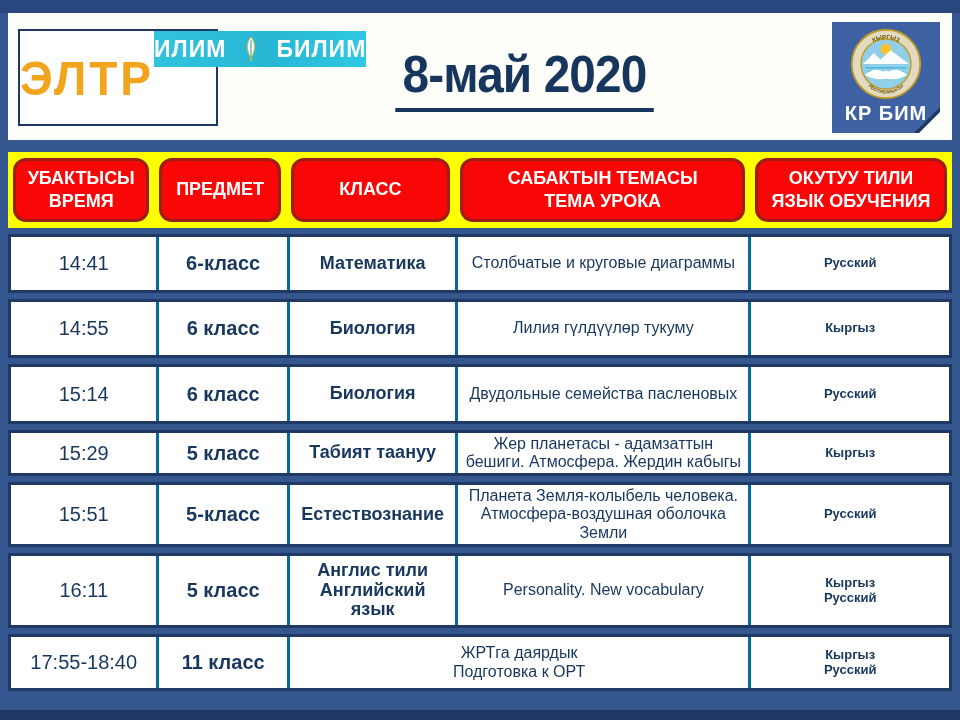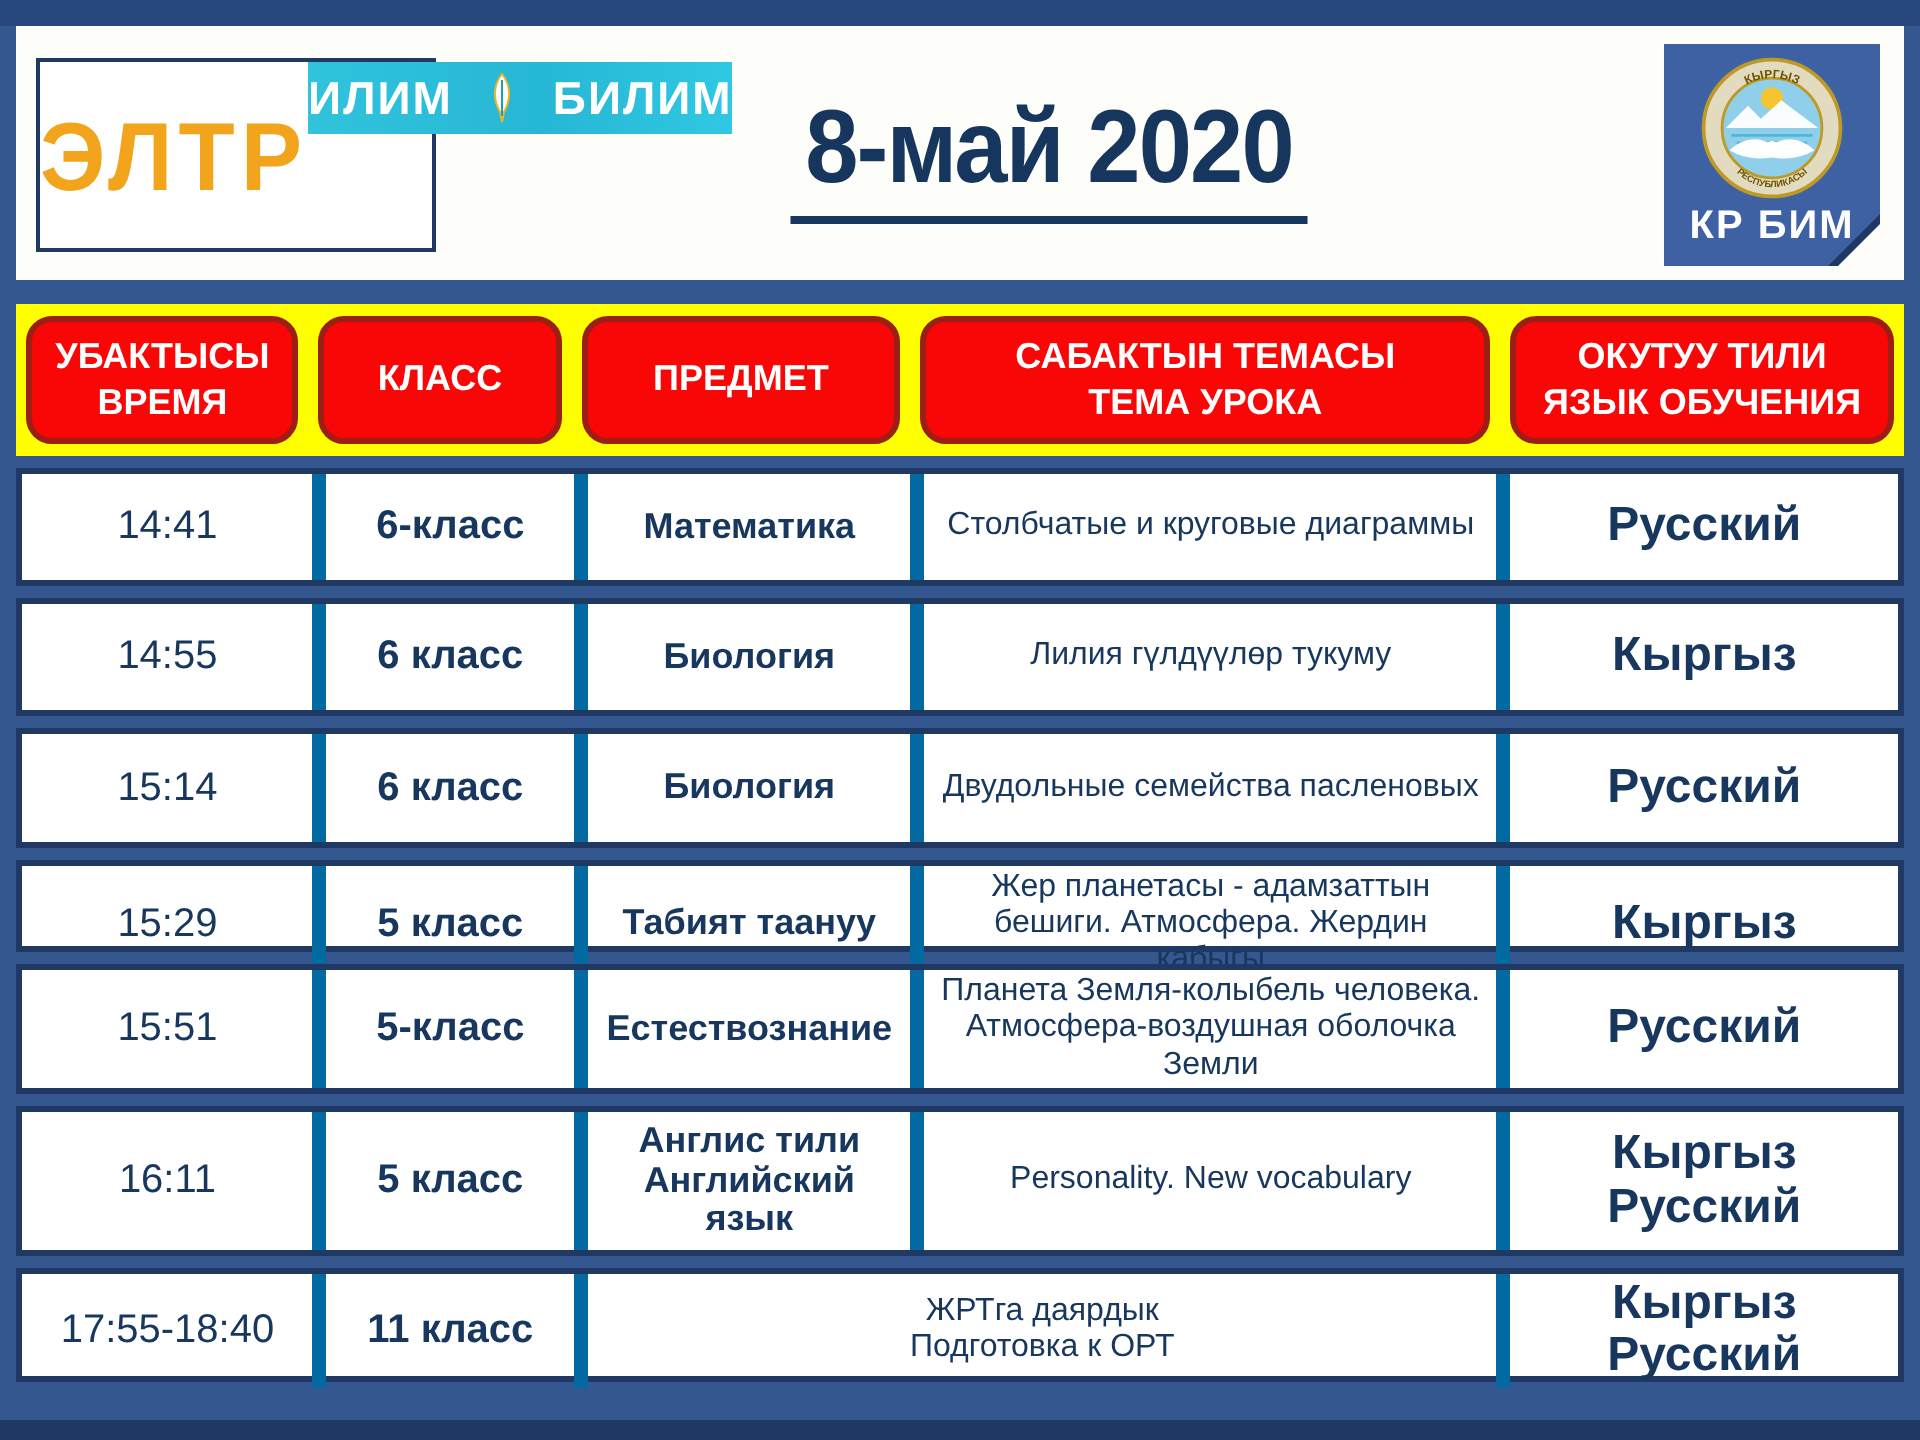--- a/index.html
+++ b/index.html
@@ -39,27 +39,27 @@
   
   .rows{position:absolute;top:234px;left:8px;width:944px;display:flex;flex-direction:column;gap:6px;}
   .row{background:#FFFFFF;border:3px solid #1F3864;box-sizing:border-box;display:grid;grid-template-columns:145fr 130fr 168fr 292fr 200fr;}
   .row:nth-child(1){height:59px;}
   .row:nth-child(2){height:59px;}
   .row:nth-child(3){height:60px;}
   .row:nth-child(4){height:46px;}
   .row:nth-child(5){height:65px;}
   .row:nth-child(6){height:75px;}
   .row:nth-child(7){height:57px;}
-  .cell{display:flex;flex-direction:column;align-items:center;justify-content:center;text-align:center;color:#17375E;border-left:7px solid #0369a1;padding:2px 7px;box-sizing:border-box;}
+  .cell{display:flex;flex-direction:column;align-items:center;justify-content:center;text-align:center;color:#17375E;border-left:3px solid #0369a1;padding:2px 7px;box-sizing:border-box;}
   .cell:first-child{border-left:none;}
   .c-time{font-weight:400;font-size:20px;}
   .c-grade{font-weight:700;font-size:20px;}
   .c-subject{font-weight:700;font-size:18px;line-height:1.08;}
   .c-topic{font-weight:400;font-size:16px;line-height:1.13;}
-  .c-lang{font-weight:700;font-size:24px;line-height:1.1;}
+  .c-lang{font-weight:700;font-size:13px;line-height:1.1;}
   .c-merged{grid-column:3 / 5;}
 </style>
 </head>
 <body>
 
 <div class="top-bar"></div>
 
 <div class="header-panel">
   <div class="logo-box">
     <div class="logo-brand">ЭЛТР</div>
@@ -105,26 +105,26 @@
 
 <div class="band">
     <div class="band-cell">
       <div class="red-cell">
         <span>УБАКТЫСЫ</span>
         <span>ВРЕМЯ</span>
       </div>
     </div>
     <div class="band-cell">
       <div class="red-cell">
+        <span>ПРЕДМЕТ</span>
+      </div>
+    </div>
+    <div class="band-cell">
+      <div class="red-cell">
         <span>КЛАСС</span>
-      </div>
-    </div>
-    <div class="band-cell">
-      <div class="red-cell">
-        <span>ПРЕДМЕТ</span>
       </div>
     </div>
     <div class="band-cell">
       <div class="red-cell">
         <span>САБАКТЫН ТЕМАСЫ</span>
         <span>ТЕМА УРОКА</span>
       </div>
     </div>
     <div class="band-cell">
       <div class="red-cell">

